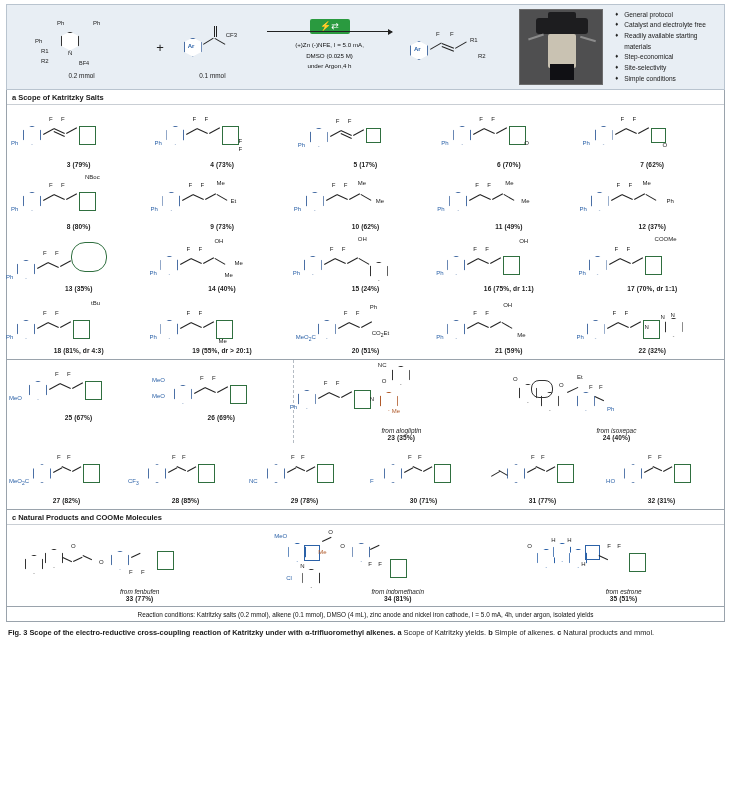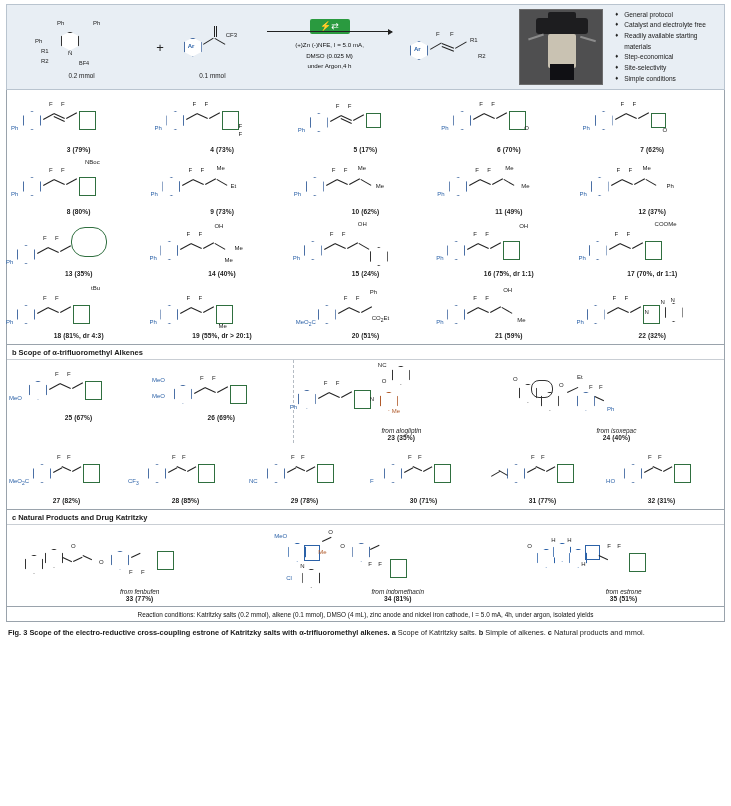--- a/index.html
+++ b/index.html
@@ -183,20 +183,24 @@
         <li>Catalyst and electrolyte free</li>
         <li>Readily available starting materials</li>
         <li>Step-economical</li>
         <li>Site-selectivity</li>
         <li>Simple conditions</li>
       </ul>
     </div>
   </div>
 
   <div class="section">
+    <div class="sec-head">
+      <b>a</b>
+      <b>Scope of Katritzky Salts</b>
+    </div>
     <div class="grid">
 
       <div class="cell">
         <div class="struct">
           <div class="phen" style="left:14px;top:16px;"></div>
           <span class="lbl blue" style="left:2px;top:30px;">Ph</span>
           <div class="bond" style="left:34px;top:24px;width:12px;transform:rotate(-28deg);"></div>
           <div class="bond" style="left:45px;top:18px;width:12px;transform:rotate(25deg);"></div>
           <div class="bond" style="left:45px;top:21px;width:12px;transform:rotate(25deg);"></div>
           <div class="bond" style="left:57px;top:23px;width:12px;transform:rotate(-28deg);"></div>
@@ -500,24 +504,20 @@
           <span class="lbl" style="left:78px;top:18px;">N</span>
           <span class="lbl" style="left:88px;top:16px;">N</span>
         </div>
         <div class="caption"><span>22</span> <span>(32%)</span></div>
       </div>
 
     </div>
   </div>
 
   <div class="section">
-    <div class="sec-head">
-      <b>b</b>
-      <b>Scope of α-trifluoromethyl Alkenes</b>
-    </div>
 
     <div class="flexrow">
       <div style="width:40%;border-right:1px dashed #b5bcc4;display:flex;">
         <div class="cell" style="width:50%;">
           <div class="struct">
             <div class="phen" style="left:20px;top:18px;"></div>
             <span class="lbl blue" style="left:0px;top:32px;">MeO</span>
             <div class="bond" style="left:40px;top:26px;width:12px;transform:rotate(-28deg);"></div>
             <div class="bond" style="left:51px;top:20px;width:12px;transform:rotate(25deg);"></div>
             <div class="bond" style="left:63px;top:25px;width:12px;transform:rotate(-28deg);"></div>
@@ -663,21 +663,21 @@
           <div class="ring" style="left:70px;top:18px;"></div>
         </div>
         <div class="caption"><span>32</span> <span>(31%)</span></div>
       </div>
     </div>
   </div>
 
   <div class="section">
     <div class="sec-head">
       <b>c</b>
-      <b>Natural Products and Drug Katritzky</b>
+      <b>Natural Products and COOMe Molecules</b>
     </div>
     <div class="flexrow" style="padding:4px 0 4px 0;">
 
       <div style="width:37%;text-align:center;">
         <div class="struct" style="height:58px;position:relative;">
           <div class="phen" style="left:18px;top:26px;box-shadow:0 0 0 1px #333 inset;"></div>
           <div class="phen" style="left:38px;top:20px;box-shadow:0 0 0 1px #333 inset;"></div>
           <div class="bond" style="left:56px;top:28px;width:10px;transform:rotate(25deg);"></div>
           <span class="lbl" style="left:64px;top:14px;">O</span>
           <div class="bond" style="left:66px;top:32px;width:10px;transform:rotate(-25deg);"></div>
@@ -733,17 +733,17 @@
         <div class="fromline">from estrone</div>
         <div class="caption"><span>35</span> <span>(51%)</span></div>
       </div>
     </div>
   </div>
 
   <div class="cond-bar">Reaction conditions: Katritzky salts (0.2 mmol),  alkene (0.1 mmol), DMSO (4 mL), zinc anode and nickel iron cathode, I = 5.0 mA, 4h, under argon, isolated yields</div>
 
   <div class="figcap">
     <b>Fig. 3</b>
-    <b>Scope of the electro-reductive cross-coupling estrone of Katritzky salts with α-trifluoromethyl alkenes.</b>
-    <b>a</b><span> Scope of Katritzky salts. </span><b>b</b><span> Simple of alkenes. </span><b>c</b><span> Natural products and mmol.</span>
+    <b>Scope of the electro-reductive cross-coupling reaction of Katritzky under with α-trifluoromethyl alkenes.</b>
+    <b>a</b><span> Scope of Katritzky yields. </span><b>b</b><span> Simple of alkenes. </span><b>c</b><span> Natural products and mmol.</span>
   </div>
 
 </div>
 
 </body></html>

